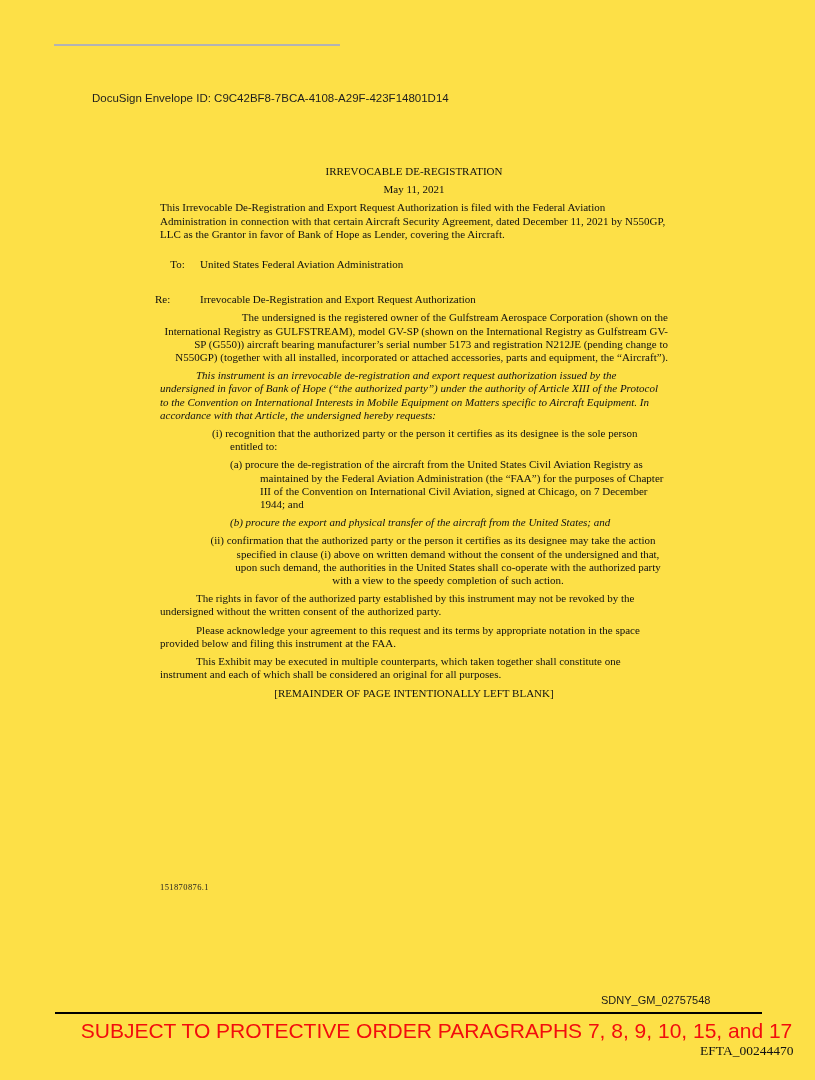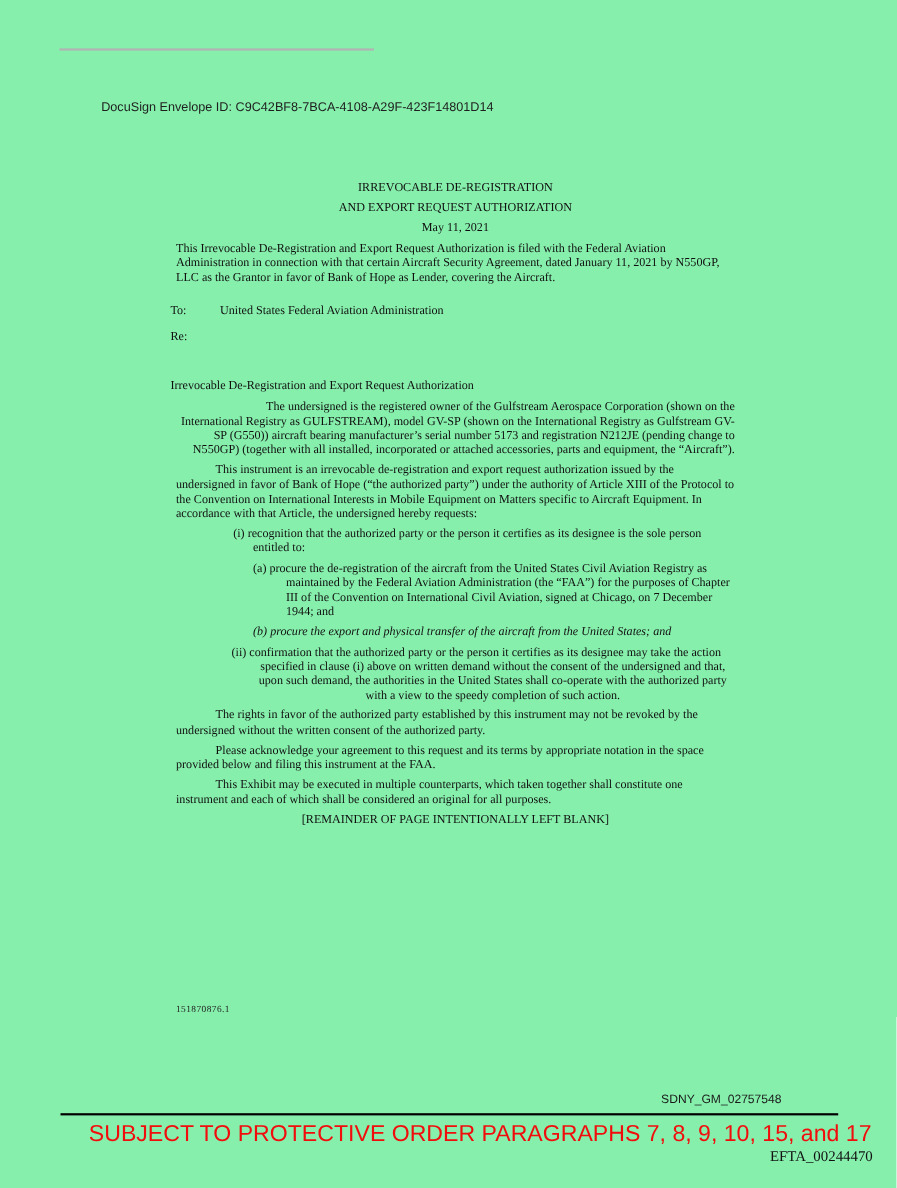--- a/index.html
+++ b/index.html
@@ -1,20 +1,20 @@
 <!DOCTYPE html>
 <html><head>
 <meta charset="utf-8">
 <style>
   html, body { margin: 0; padding: 0; background: #ffffff; }
   .page {
     position: relative;
     width: 815px;
     height: 1080px;
-    background: #86efac;
+    background: #fde047;
     overflow: hidden;
     font-family: "Liberation Serif", serif;
     color: #141414;
   }
   .top-rule {
     position: absolute;
     left: 54px; top: 44px;
     width: 286px; height: 2px;
     background: #b3b3b3;
   }
@@ -32,37 +32,37 @@
     width: 518px;
     font-size: 11px;
     line-height: 13.2px;
     color: #101010;
   }
   .doc p { margin: 5px; }
   .title-line { text-align: center; }
   .date-line { text-align: center; margin-top: 16px; }
   .p-intro { margin-top: 11px; }
   .addr-line { display: flex; }
-  .addr-line.to { margin-top: 17px; }
-  .addr-line.re { margin-top: 11px; flex-direction: column; }
+  .addr-line.to { margin-top: 17px; text-align: center; }
+  .addr-line.re { margin-top: 22px; }
   .addr-label { width: 45px; flex: 0 0 45px; }
   .p-indent { text-indent: 36px; }
   .p-owner { margin-top: 10px; text-align: right; }
-  .p-instrument { margin-top: 10px; }
+  .p-instrument { margin-top: 10px; font-style: italic; }
   .item-i  { margin-top: 14px; padding-left: 70px; text-indent: -18px; }
   .item-a  { margin-top: 9px;  padding-left: 100px; text-indent: -30px; }
   .item-b  { margin-top: 13px; padding-left: 100px; text-indent: -30px; font-style: italic; }
   .item-ii { margin-top: 14px; padding-left: 68px;  text-indent: -30px; text-align: center; }
   .p-rights { margin-top: 8px; }
   .p-ack { margin-top: 16px; }
   .p-counterparts { margin-top: 9px; }
   .p-remainder { margin-top: 24px; text-align: center; }
   .doc-number {
     position: absolute;
-    left: 160px; top: 912px;
+    left: 160px; top: 882px;
     font-size: 8.5px;
     letter-spacing: 0.4px;
     color: #222222;
   }
   .footer-rule {
     position: absolute;
     left: 55px; top: 1012px;
     width: 707px; height: 2px;
     background: #000000;
   }
@@ -98,24 +98,23 @@
 <body>
 
 <div class="page">
 
   <div class="top-rule"></div>
 
   <div class="envelope">DocuSign Envelope ID: C9C42BF8-7BCA-4108-A29F-423F14801D14</div>
 
   <div class="doc">
     <p class="title-line">IRREVOCABLE DE-REGISTRATION</p>
-    <p class="title-line">AND EXPORT REQUEST AUTHORIZATION</p>
     <p class="date-line">May 11, 2021</p>
 
-    <p class="p-intro">This Irrevocable De-Registration and Export Request Authorization is filed with the Federal Aviation Administration in connection with that certain Aircraft Security Agreement, dated January 11, 2021 by N550GP, LLC as the Grantor in favor of Bank of Hope as Lender, covering the Aircraft.</p>
+    <p class="p-intro">This Irrevocable De-Registration and Export Request Authorization is filed with the Federal Aviation Administration in connection with that certain Aircraft Security Agreement, dated December 11, 2021 by N550GP, LLC as the Grantor in favor of Bank of Hope as Lender, covering the Aircraft.</p>
 
     <div class="addr-line to">
       <span class="addr-label">To:</span>
       <span>United States Federal Aviation Administration</span>
     </div>
     <div class="addr-line re">
       <span class="addr-label">Re:</span>
       <span>Irrevocable De-Registration and Export Request Authorization</span>
     </div>
 

